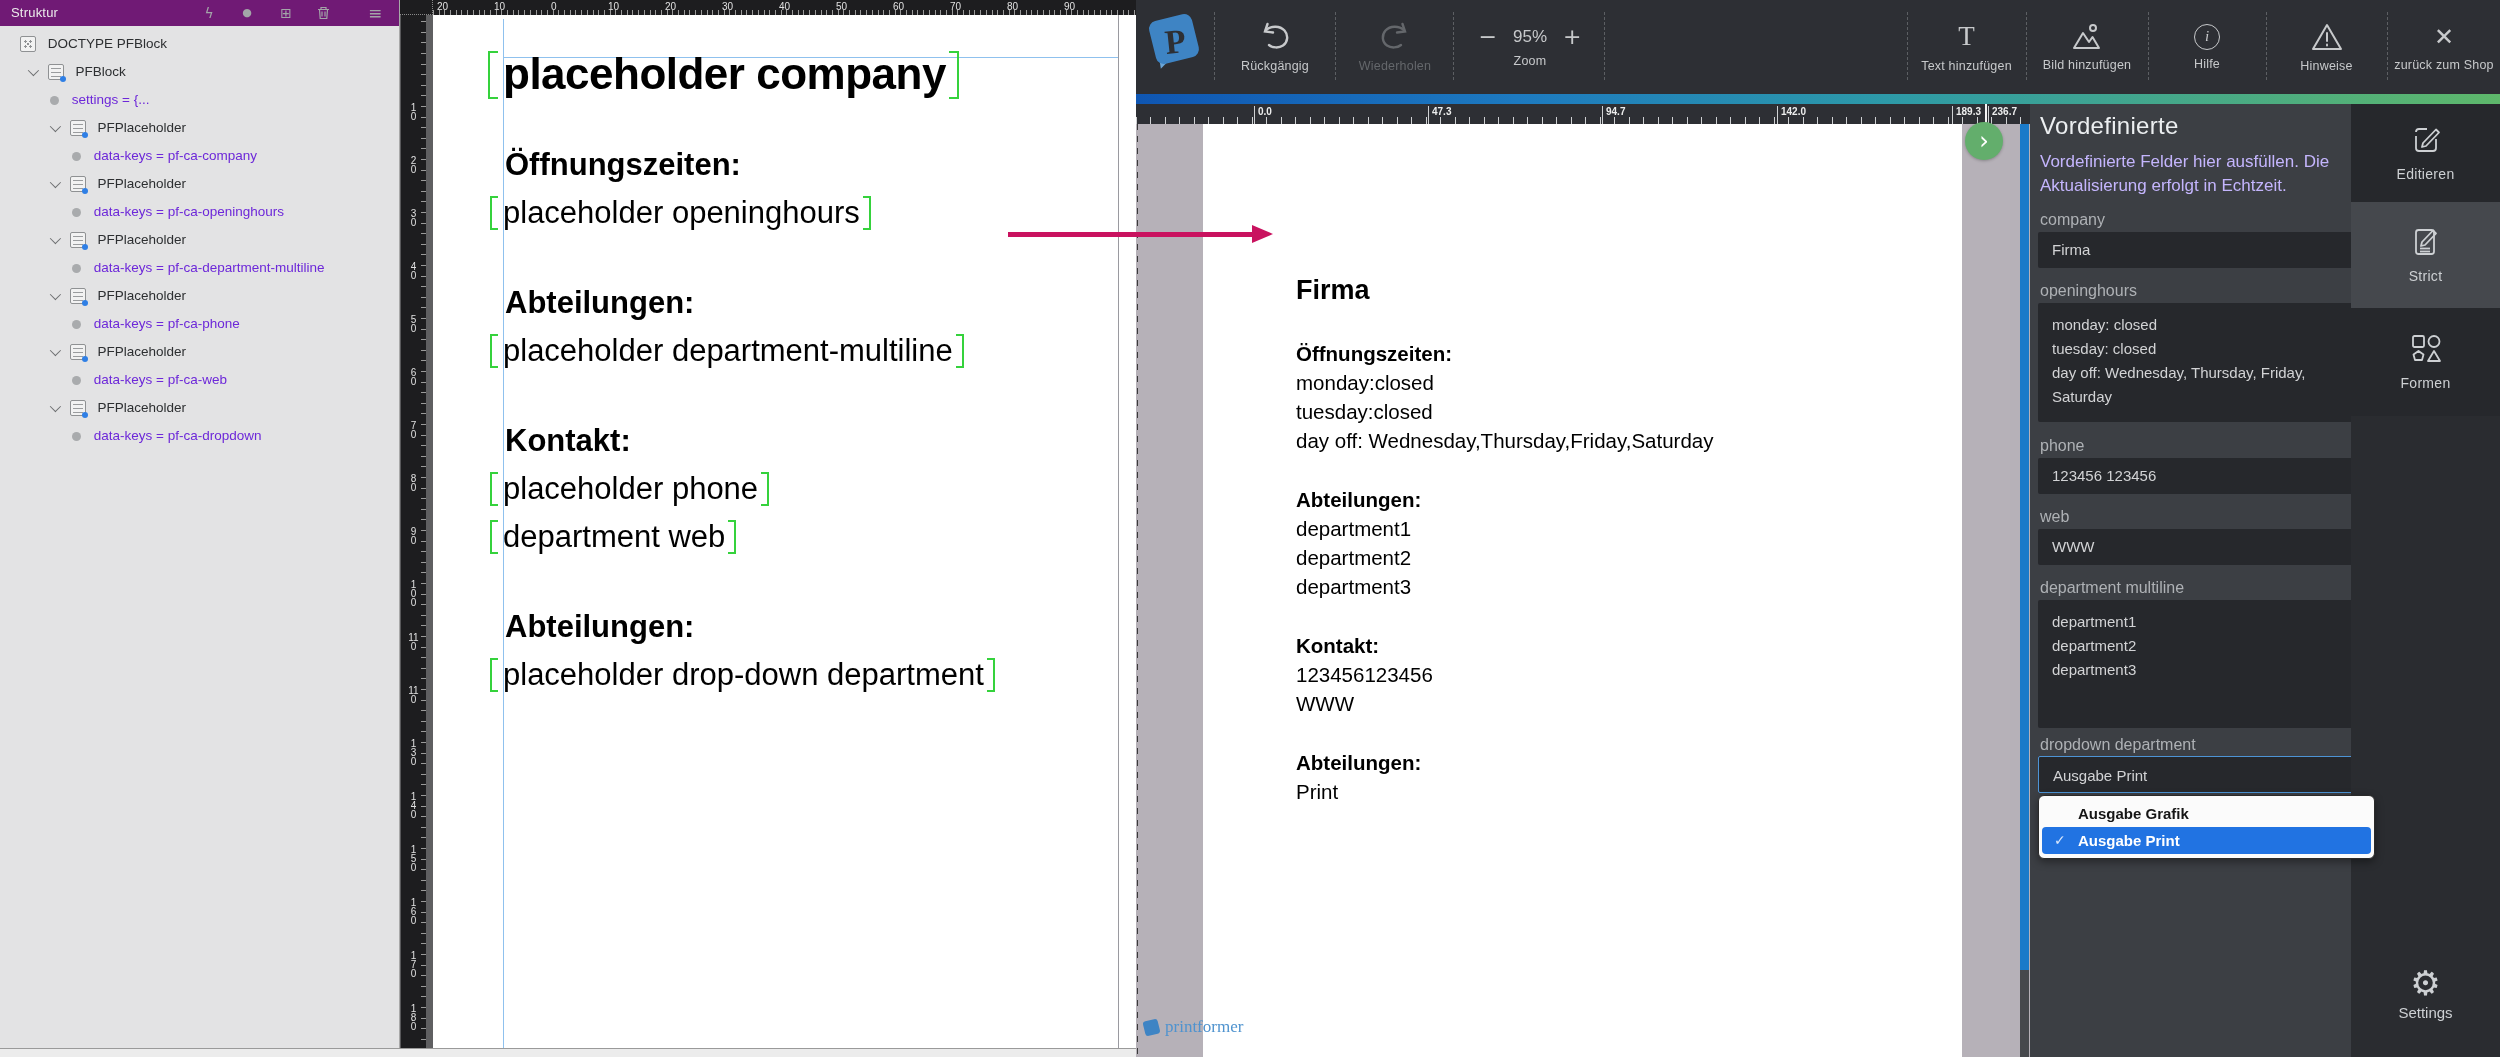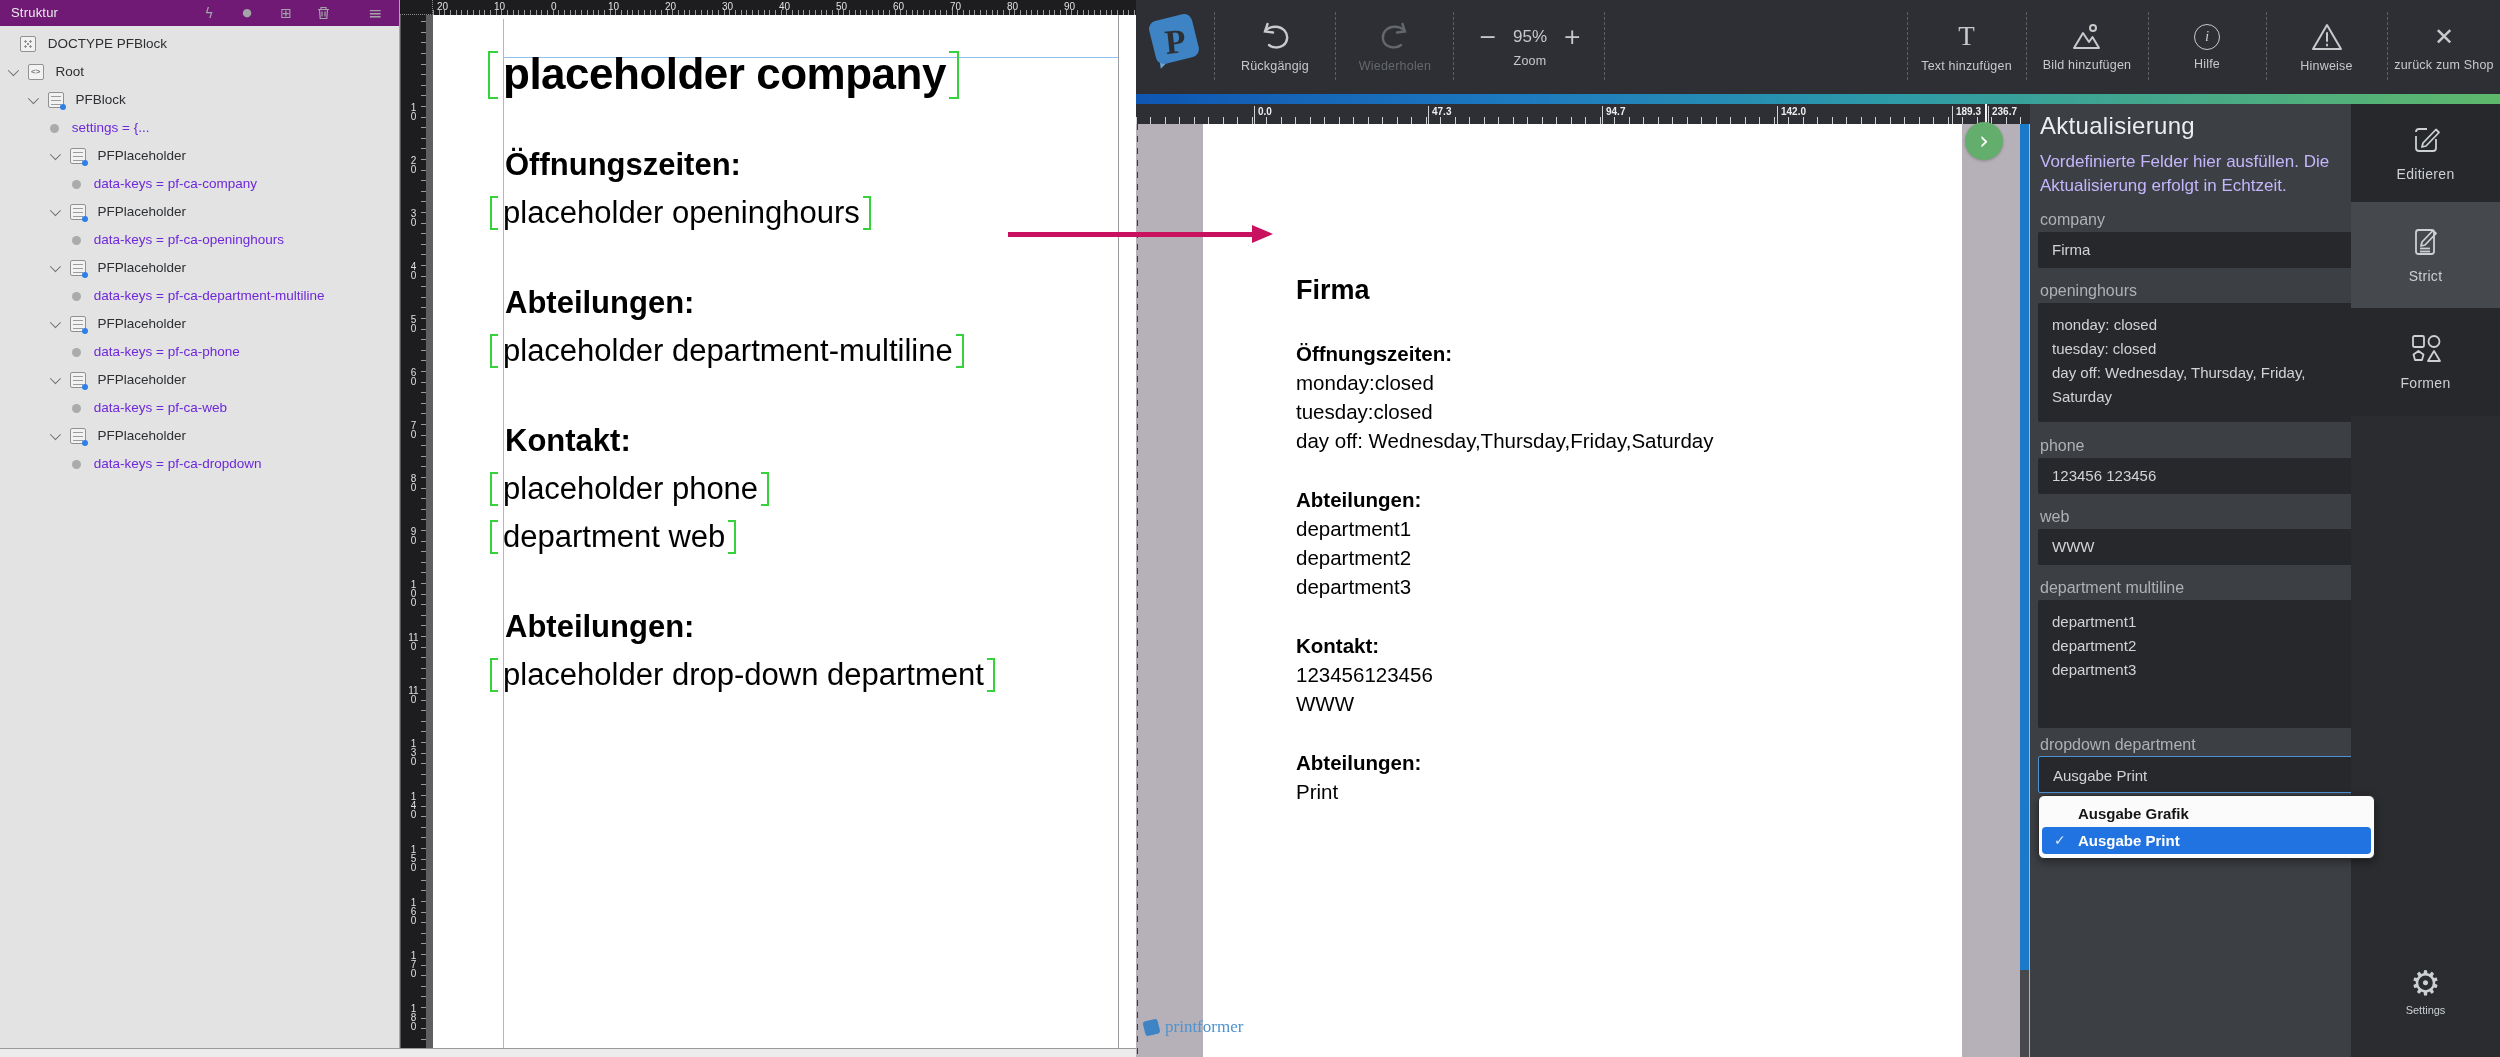--- a/index.html
+++ b/index.html
@@ -135,21 +135,21 @@
   .dd-item .check { position:absolute; left:12px; font-weight:normal; color:#d8e6fb; font-family:"DejaVu Sans",sans-serif; font-size:14px; }
 
   .rail { position:absolute; left:321px; top:0; width:149px; height:953px; background:#2a2c30; }
   .rail-tab { position:absolute; left:0; width:149px; display:flex; flex-direction:column; align-items:center; justify-content:center; gap:10px; color:#cdd0d3; cursor:pointer; background:#26282c; }
   .rail-tab .lbl { font-size:14px; letter-spacing:.3px; }
   .rt-edit { top:0; height:98px; }
   .rt-strict { top:98px; height:106px; background:#45484d; }
   .rt-formen { top:204px; height:108px; }
   .settings { position:absolute; left:0; top:860px; width:149px; display:flex; flex-direction:column; align-items:center; gap:2px; color:#cdd0d3; cursor:pointer; }
   .gear { font-family:"DejaVu Sans",sans-serif; font-size:34px; line-height:38px; }
-  .settings .lbl { font-size:11px; }
+  .settings .lbl { font-size:15px; }
 </style>
 </head>
 <body>
 
 <div id="screen">
 
   <div class="left-app">
 
     <div class="struct-panel">
       <div class="sp-header">
@@ -162,25 +162,20 @@
             <path d="M1 3.5 h11 M4 3.5 V1.5 h5 v2 M2.5 3.5 l.7 9 h6.6 l.7-9 M5 5.5 v5 M8 5.5 v5"></path>
           </svg>
         </span>
         <span class="sp-ico hamb" style="left:364px;">≡</span>
       </div>
 
       <div class="sp-tree">
         <div class="trow ind0">
           <span class="ticon doctype"></span>
           <span class="tlabel">DOCTYPE PFBlock</span>
-        </div>
-        <div class="trow ind-root">
-          <span class="chev"></span>
-          <span class="ticon code">&lt;&gt;</span>
-          <span class="tlabel">Root</span>
         </div>
         <div class="trow ind-block">
           <span class="chev"></span>
           <span class="ticon lines bluedot"></span>
           <span class="tlabel">PFBlock</span>
         </div>
         <div class="trow ind-set">
           <span class="bullet"></span>
           <span class="tlabel attr-label">settings = {...</span>
         </div>
@@ -448,21 +443,21 @@
 
     <div class="green-btn">
       <span>›</span>
     </div>
 
     <div class="scrolltrack">
       <div class="scrollthumb"></div>
     </div>
 
     <div class="sidebar">
-      <div class="sb-title">Aktualisierung</div>
+      <div class="sb-title">Vordefinierte</div>
       <div class="sb-sub">Vordefinierte Felder hier ausfüllen. Die Aktualisierung erfolgt in Echtzeit.</div>
 
       <div class="f-label" style="top:107px">company</div>
       <div class="f-box f-input" style="top:128px">Firma</div>
 
       <div class="f-label" style="top:178px">openinghours</div>
       <div class="f-box f-ta" style="top:199px; height:119px;">monday: closed
 tuesday: closed
 day off: Wednesday, Thursday, Friday, Saturday</div>
 

